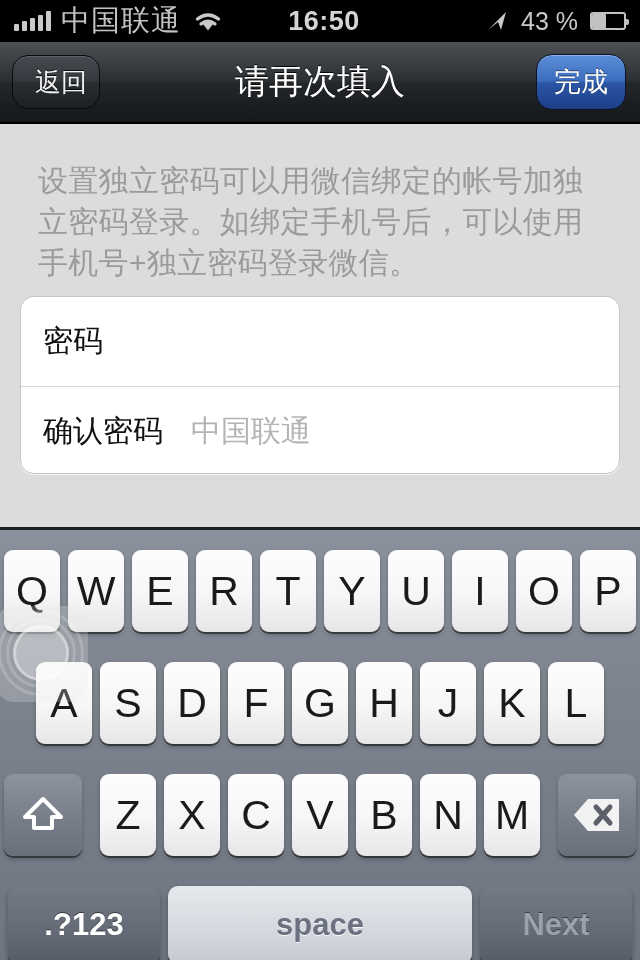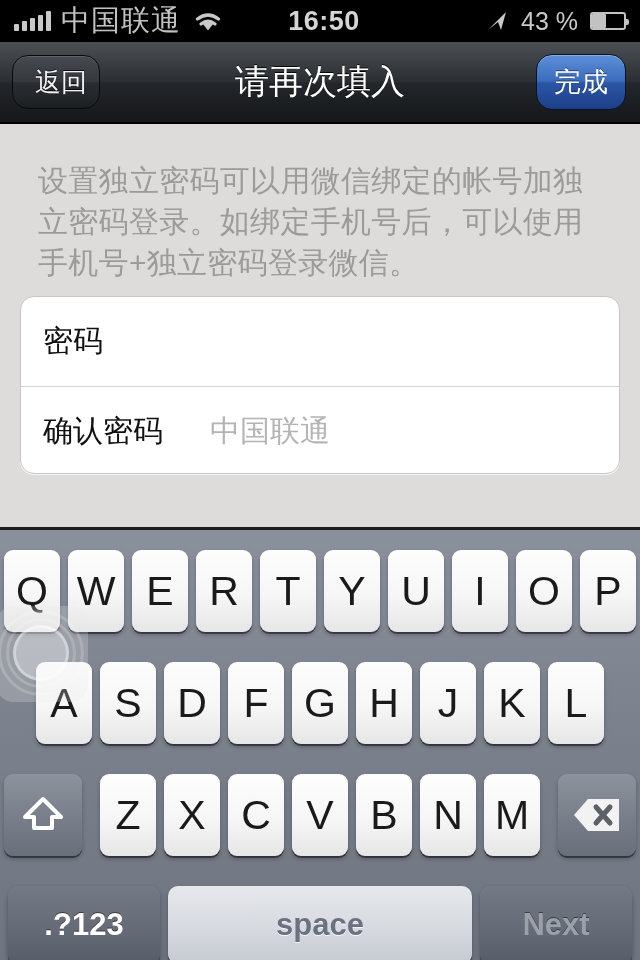--- a/index.html
+++ b/index.html
@@ -70,21 +70,21 @@
     font-size: 30px; line-height: 41px; color: #9b9b9b;
     letter-spacing: .3px;
   }
   .card {
     position: absolute; left: 20px; top: 172px; width: 600px; height: 178px;
     background: #fff; border: 1px solid #c6c6c6; border-radius: 14px;
     box-shadow: 0 1px 0 rgba(255,255,255,.7);
     overflow: hidden;
   }
   .row { position: relative; height: 89px; display: flex; align-items: center; }
-  .row + .row { border-top: 1px solid #d4d4d4; gap: 19px; }
+  .row + .row { border-top: 1px solid #d4d4d4; }
   .row .lbl { width: 170px; padding-left: 22px; font-size: 30px; color: #111; }
   .row .val { position: relative; flex: 1; font-size: 30px; color: #b4b4b4; }
   .caret {
     position: absolute; left: -8px; top: 50%; transform: translateY(-50%);
     width: 4px; height: 39px; background: #3d6ee0; border-radius: 1px;
   }
 
   
   .keyboard {
     position: absolute; left: 0; top: 527px; width: 640px; height: 433px;

